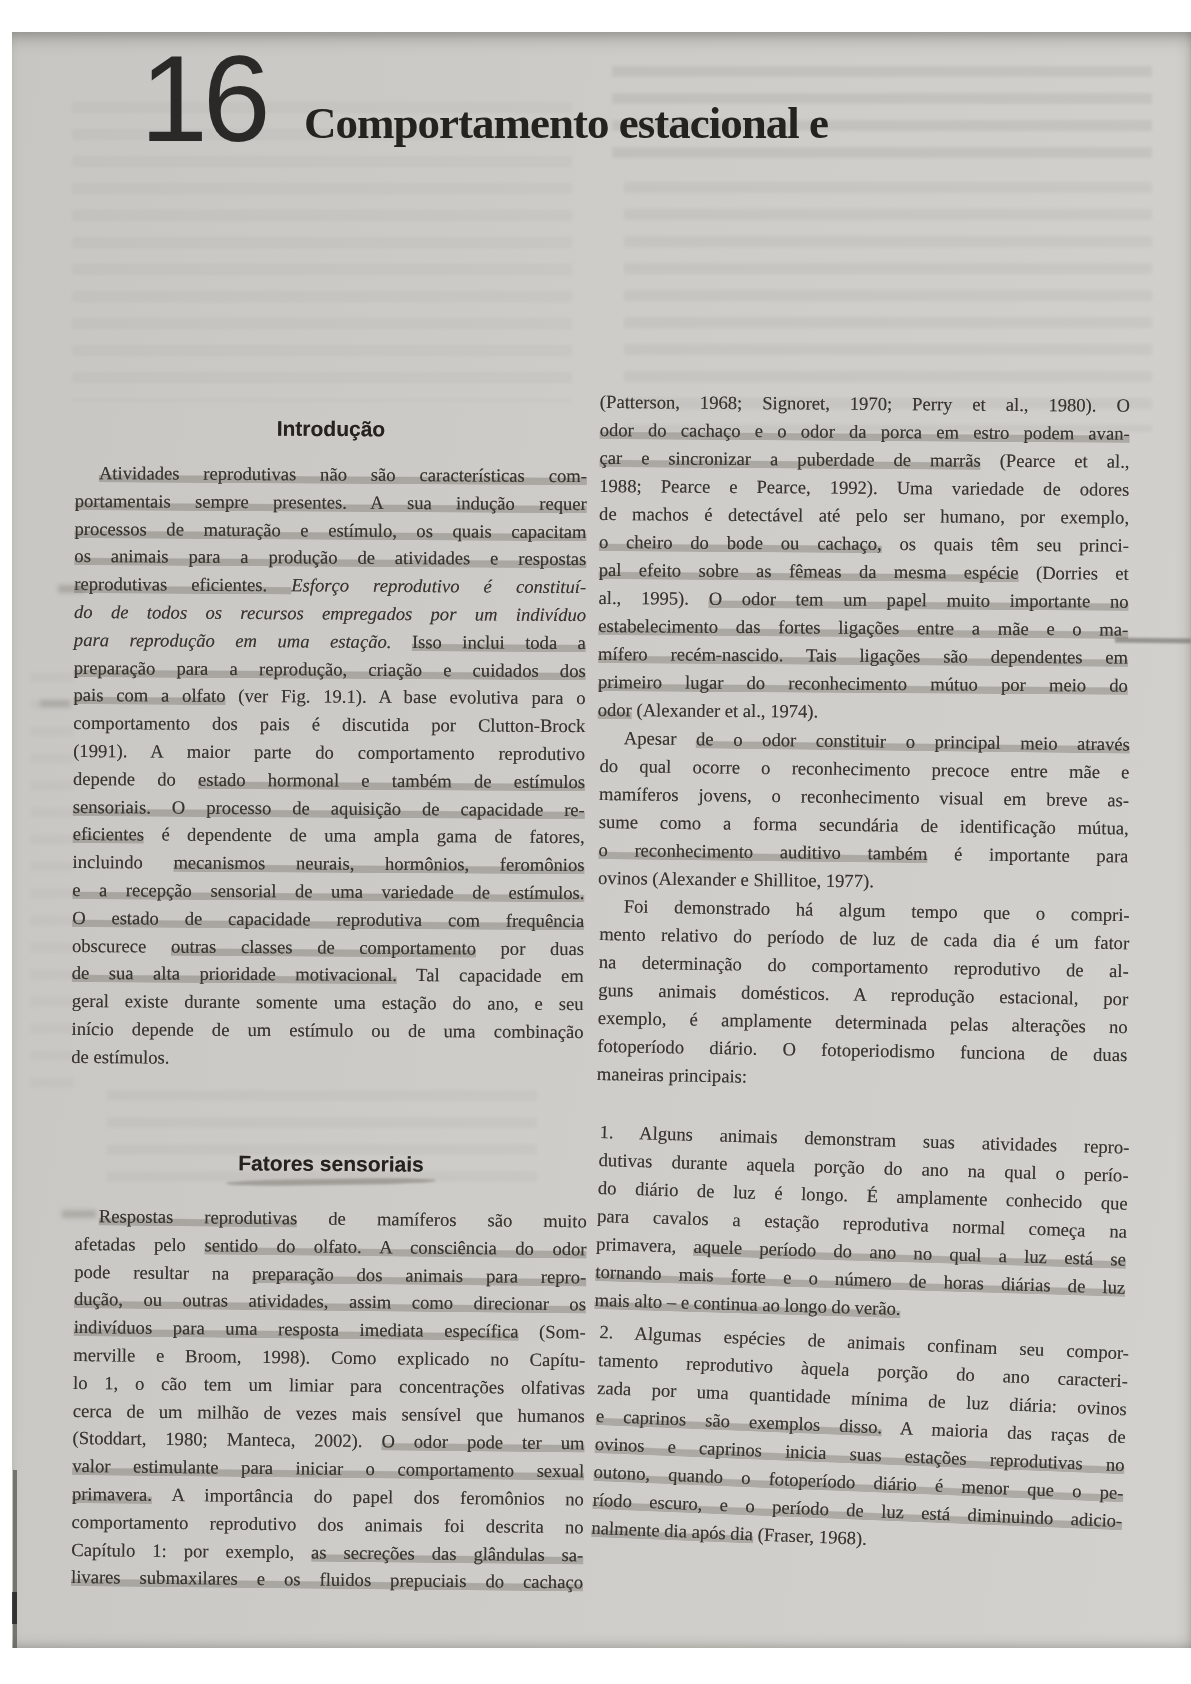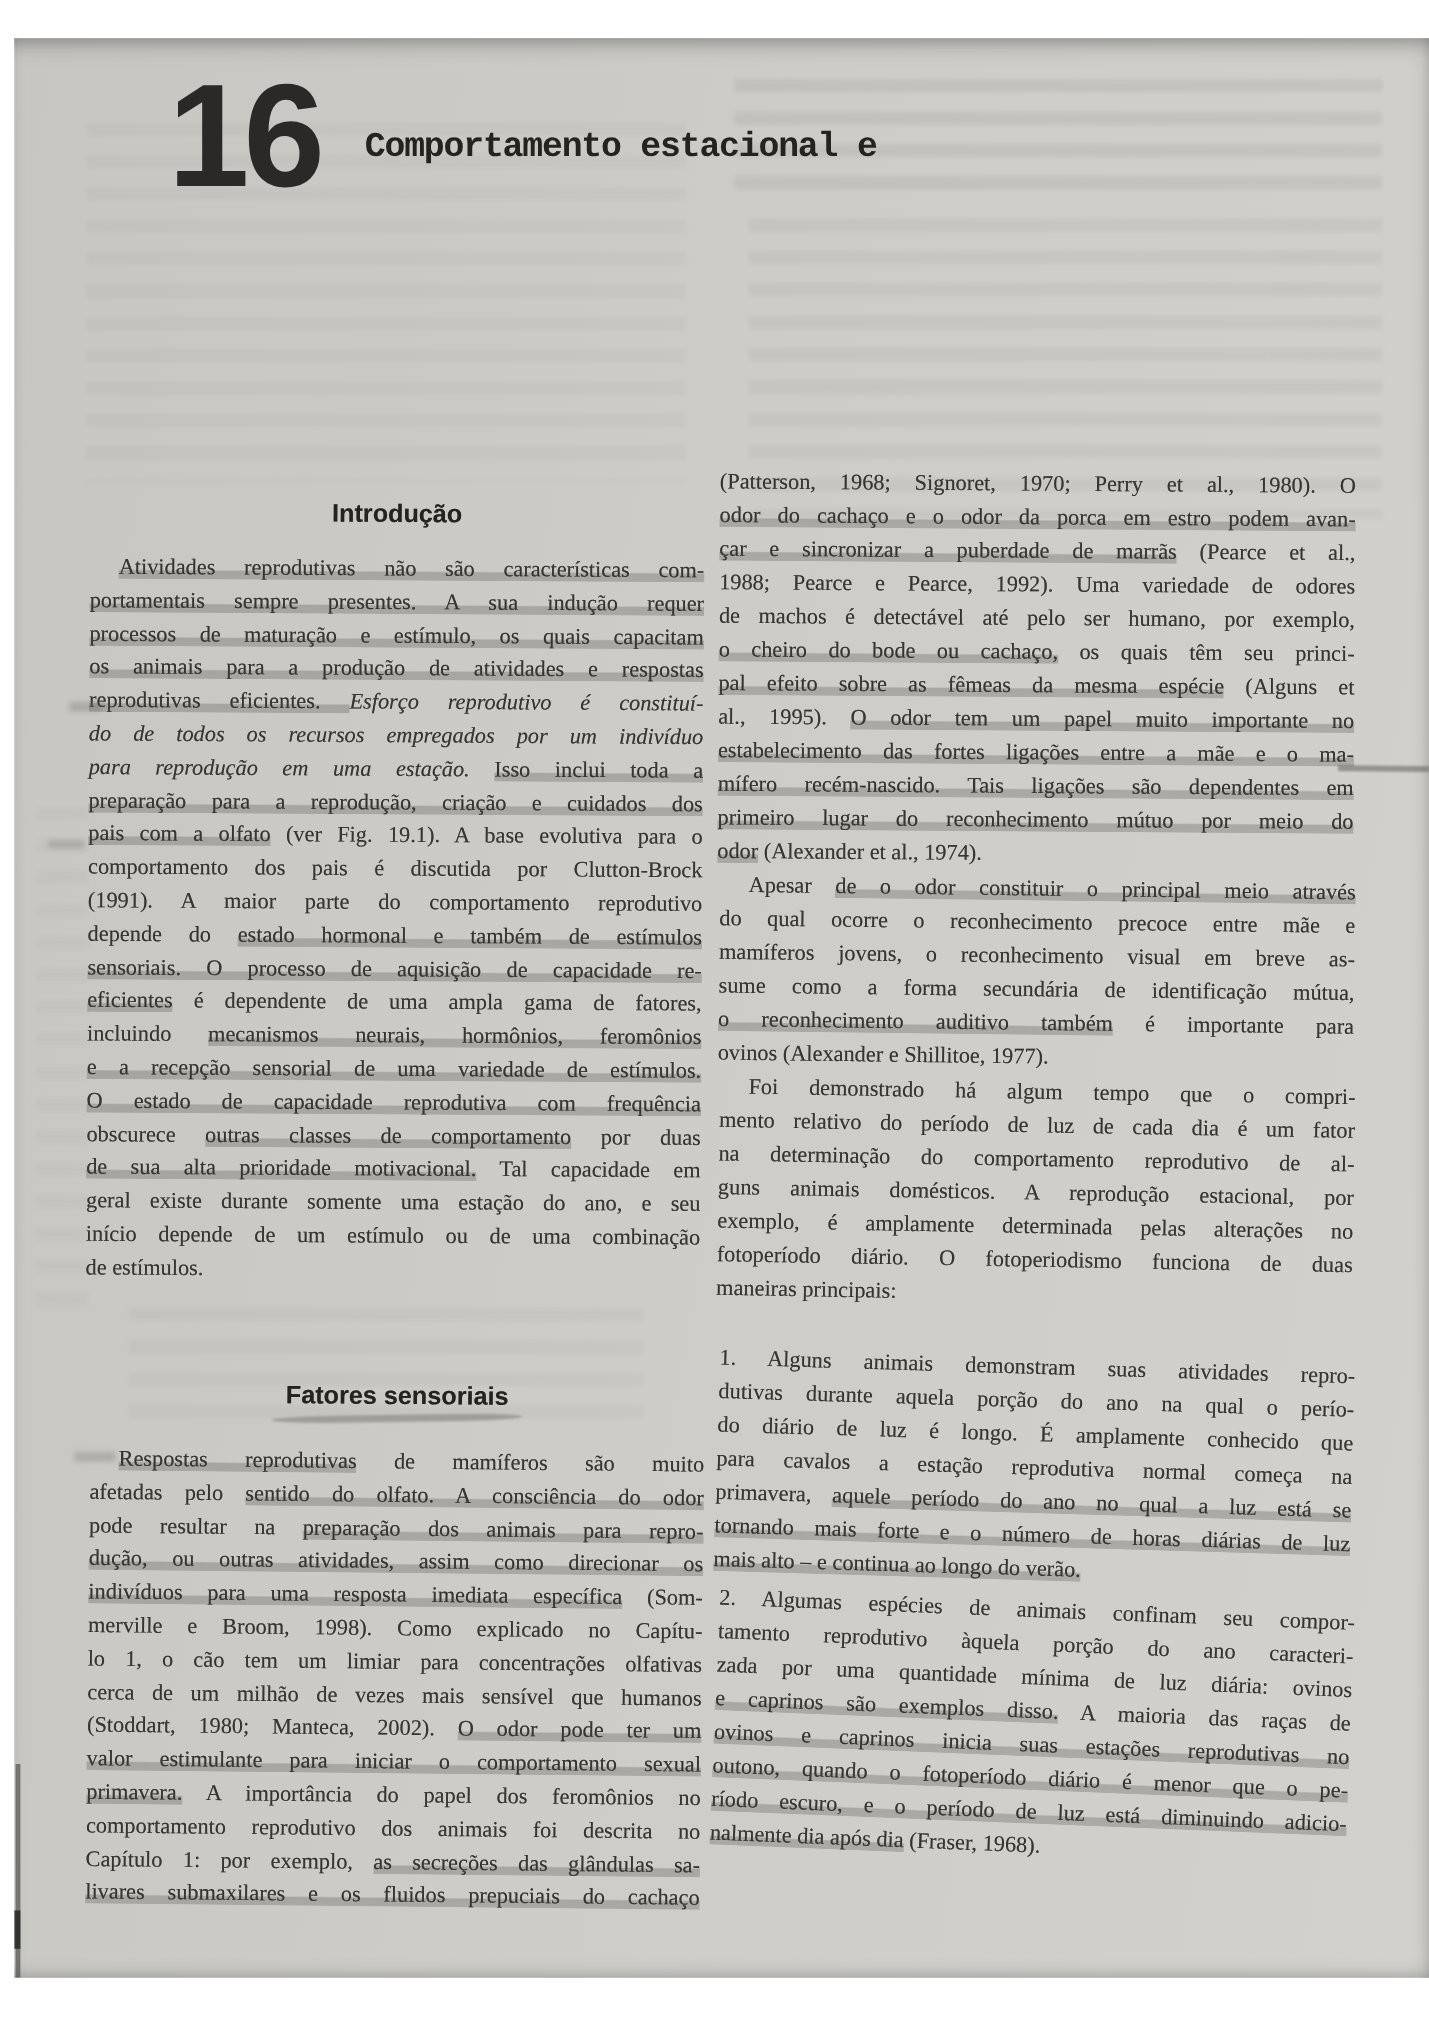--- a/index.html
+++ b/index.html
@@ -7,24 +7,24 @@
           font-family:"Liberation Serif","DejaVu Serif",serif;}
   .page{position:absolute;left:12px;top:32px;width:1179px;height:1616px;
         background:linear-gradient(100deg,#c7c6c2 0%,var(--paper,#cdccc8) 45%,#d2d1cd 100%);
         box-shadow:inset 0 14px 18px -12px rgba(60,58,54,.5),
                    inset -8px 0 16px -10px rgba(60,58,54,.3),
                    inset 0 -10px 14px -10px rgba(60,58,54,.35);}
   
   .ghost{position:absolute;filter:blur(1.7px);pointer-events:none;}
   .g-rows{background-image:repeating-linear-gradient(to bottom,rgba(70,68,64,.5) 0 11px,transparent 11px 27px);}
   
-  .chapnum{position:absolute;left:128px;top:20px;font-family:"Liberation Sans","DejaVu Sans",sans-serif;
-           font-weight:700;font-size:122px;line-height:1;letter-spacing:-5px;color:#2a2927;}
-  .title{position:absolute;left:292px;top:62px;font-family:Liberation Mono, monospace;
-         font-weight:700;font-size:29px;line-height:58px;letter-spacing:-1px;color:#242320;}
+  .chapnum{position:absolute;left:128px;top:6px;font-family:"Liberation Sans","DejaVu Sans",sans-serif;
+           font-weight:400;font-size:122px;line-height:1;letter-spacing:-5px;color:#2a2927;}
+  .title{position:absolute;left:292px;top:62px;font-family:Liberation Serif, serif;
+         font-weight:700;font-size:45px;line-height:58px;letter-spacing:-1px;color:#242320;}
   
   .col{position:absolute;font-size:18.6px;line-height:27.8px;color:var(--ink,#38352f);
        text-shadow:0 0 .5px rgba(56,53,47,.55);}
   .col-left{left:63px;top:383px;width:512px;}
   .col-right{left:588px;top:356px;width:530px;line-height:28px;}
   .heading{font-family:"Liberation Sans","DejaVu Sans",sans-serif;font-weight:700;font-size:21px;
            color:var(--heading_ink,#26231f);text-align:center;}
   .h-intro{margin-bottom:16px;}
   .h-sens{margin-top:80px;margin-bottom:24px;position:relative;}
   .swoosh{position:absolute;left:50%;transform:translateX(-50%) rotate(-1.2deg);bottom:-7px;
@@ -108,21 +108,21 @@
     </div>
 
     <div class="col col-right">
       <div class="block r04">
           <div class="line"><span>(Patterson, 1968; Signoret, 1970; Perry et al., 1980). O</span></div>
           <div class="line"><span class="mk">odor do cachaço e o odor da porca em estro podem avan-</span></div>
           <div class="line"><span class="mk">çar e sincronizar a puberdade de marrãs</span><span> (Pearce et al.,</span></div>
           <div class="line"><span>1988; Pearce e Pearce, 1992). Uma variedade de odores</span></div>
           <div class="line"><span>de machos é detectável até pelo ser humano, por exemplo,</span></div>
           <div class="line"><span class="mk">o cheiro do bode ou cachaço,</span><span> os quais têm seu princi-</span></div>
-          <div class="line"><span class="mk">pal efeito sobre as fêmeas da mesma espécie</span><span> (Alguns et</span></div>
+          <div class="line"><span class="mk">pal efeito sobre as fêmeas da mesma espécie</span><span> (Dorries et</span></div>
           <div class="line"><span>al., 1995). </span><span class="mk">O odor tem um papel muito importante no</span></div>
           <div class="line"><span class="mk">estabelecimento das fortes ligações entre a mãe e o ma-</span></div>
           <div class="line"><span class="mk">mífero recém-nascido. Tais ligações são dependentes em</span></div>
           <div class="line"><span class="mk">primeiro lugar do reconhecimento mútuo por meio do</span></div>
           <div class="line end"><span class="mk">odor</span><span> (Alexander et al., 1974).</span></div>
         </div>
       <div class="block r07">
           <div class="line ind"><span>Apesar </span><span class="mk">de o odor constituir o principal meio através</span></div>
           <div class="line"><span>do qual ocorre o reconhecimento precoce entre mãe e</span></div>
           <div class="line"><span>mamíferos jovens, o reconhecimento visual em breve as-</span></div>

